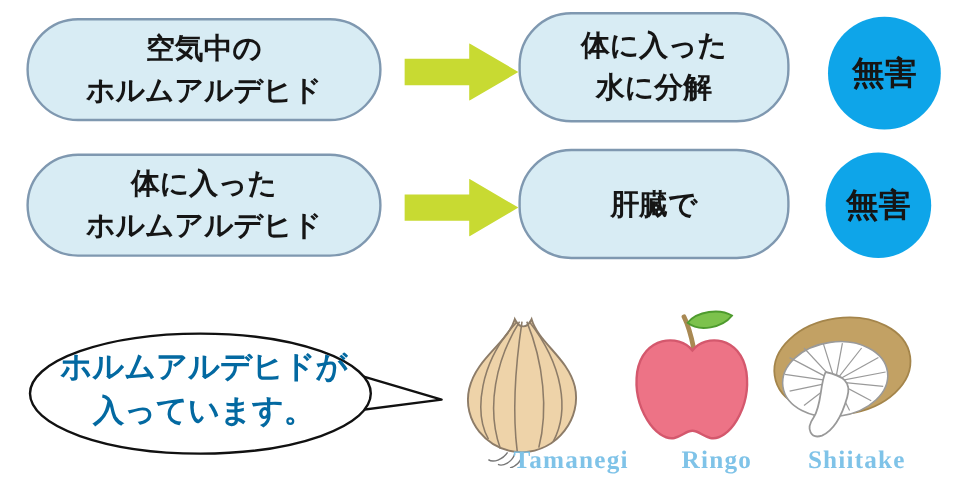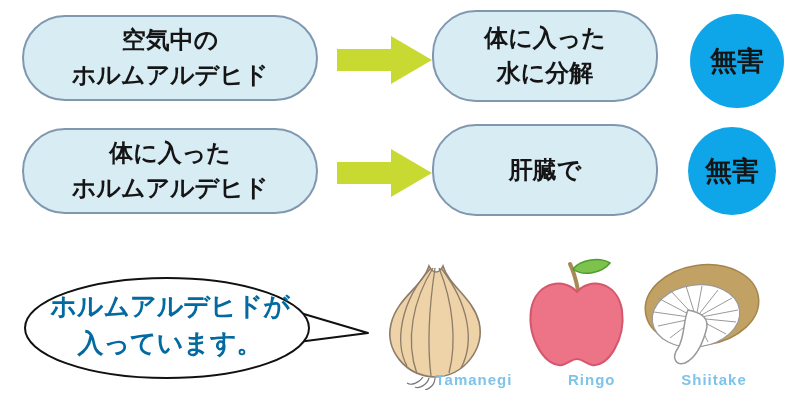--- a/index.html
+++ b/index.html
@@ -32,22 +32,22 @@
   .bubble-svg{position:absolute;left:15px;top:272px;width:365px;height:115px;}
   .bubble-text{
     position:absolute;left:30px;top:288px;width:280px;text-align:center;
     font-weight:bold;font-size:26px;line-height:37px;color:#0369a1;
   }
   .produce{position:absolute;}
   .onion-svg{left:383px;top:258px;width:105px;height:132px;}
   .apple-svg{left:520px;top:256px;width:112px;height:124px;}
   .mushroom-svg{left:638px;top:260px;width:135px;height:122px;}
   .produce-label{
-    position:absolute;top:371px;font-weight:bold;font-size:15px;letter-spacing:1px;
-    color:#7fc3e8;font-family:Liberation Sans, sans-serif;
+    position:absolute;top:371px;font-weight:bold;font-size:21px;letter-spacing:1px;
+    color:#7fc3e8;font-family:Liberation Serif, serif;
   }
   .lab-tamanegi{left:428px;width:92px;text-align:center;}
   .lab-ringo{left:568px;width:84px;text-align:left;}
   .lab-shiitake{left:666px;width:96px;text-align:center;}
 </style>
 </head>
 <body>
 
 <div class="stage">
 

